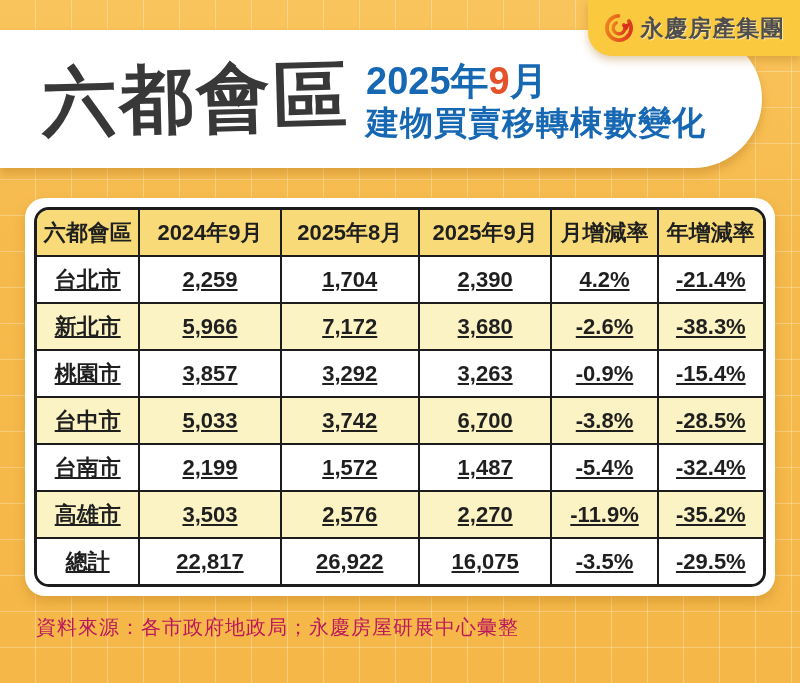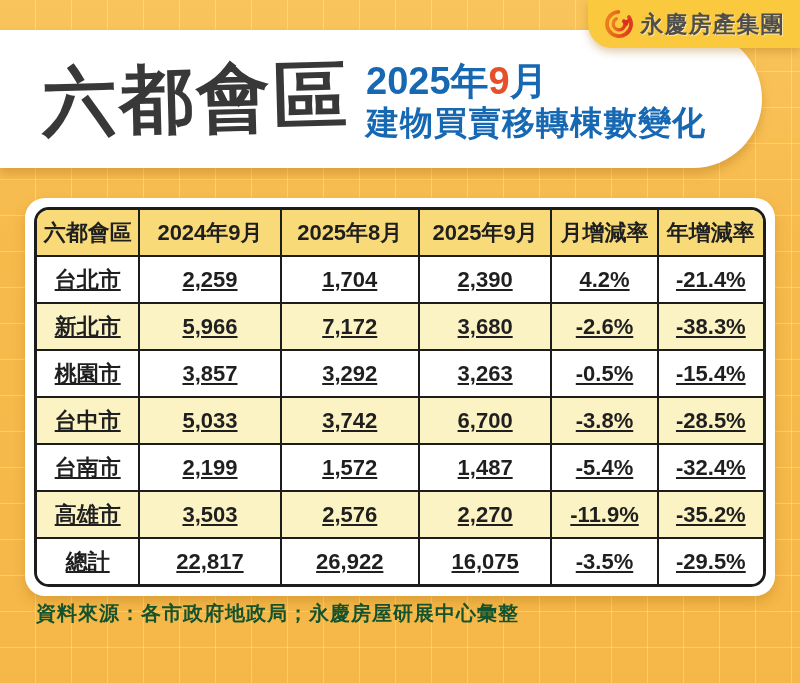--- a/index.html
+++ b/index.html
@@ -7,21 +7,21 @@
     width:800px;height:683px;position:relative;overflow:hidden;
     font-family:"Liberation Sans","DejaVu Sans",sans-serif;
     background:
       repeating-linear-gradient(to right, transparent 0 35px, rgba(255,255,255,.28) 35px 36px),
       repeating-linear-gradient(to bottom, transparent 0 35px, rgba(255,255,255,.28) 35px 36px),
       linear-gradient(180deg,#F9C45C 0%,#F6BA4C 35%,#F5B748 100%);
   }
 
   
   .brand-tab{
-    position:absolute;top:0;right:0;width:212px;height:48px;
+    position:absolute;top:0;right:0;width:212px;height:56px;
     background:#FBC93E;border-radius:0 0 0 24px;
     display:flex;align-items:center;justify-content:center;gap:7px;
     box-shadow:0 4px 8px rgba(170,110,20,.35);
     z-index:5;
   }
   .brand-tab .logo-icon{width:30px;height:30px;flex:0 0 auto;}
   .brand-tab .brand-text{
     font-size:23px;font-weight:900;color:#4E4E4E;letter-spacing:1px;
     text-shadow:1px 1px 0 rgba(255,255,255,.5);
   }
@@ -58,22 +58,22 @@
   }
   thead th{background:#F8DB78;font-weight:900;}
   tbody td{font-weight:700;text-decoration:underline;}
   tbody tr:nth-child(odd) td{background:#FFFFFF;}
   tbody tr:nth-child(even) td{background:#FBF3C4;}
   col.c1{width:14.2%}col.c2{width:19.4%}col.c3{width:19.0%}
   col.c4{width:18.2%}col.c5{width:14.6%}col.c6{width:14.6%}
 
   
   .footer-source{
-    position:absolute;left:36px;top:600px;
-    font-size:20px;font-weight:700;color:#14532d;letter-spacing:1px;
+    position:absolute;left:36px;top:614px;
+    font-size:20px;font-weight:400;color:#be185d;letter-spacing:1px;
   }
 </style>
 </head>
 <body>
 
 <div class="brand-tab">
   <svg class="logo-icon" viewBox="0 0 36 36" aria-hidden="true">
     <defs>
       <linearGradient id="lg" x1="0" y1="0" x2="1" y2="1">
         <stop offset="0" stop-color="#F08C1E"></stop>
@@ -131,21 +131,21 @@
           <td>7,172</td>
           <td>3,680</td>
           <td>-2.6%</td>
           <td>-38.3%</td>
         </tr>
         <tr>
           <td>桃園市</td>
           <td>3,857</td>
           <td>3,292</td>
           <td>3,263</td>
-          <td>-0.5%</td>
+          <td>-0.9%</td>
           <td>-15.4%</td>
         </tr>
         <tr>
           <td>台中市</td>
           <td>5,033</td>
           <td>3,742</td>
           <td>6,700</td>
           <td>-3.8%</td>
           <td>-28.5%</td>
         </tr>

